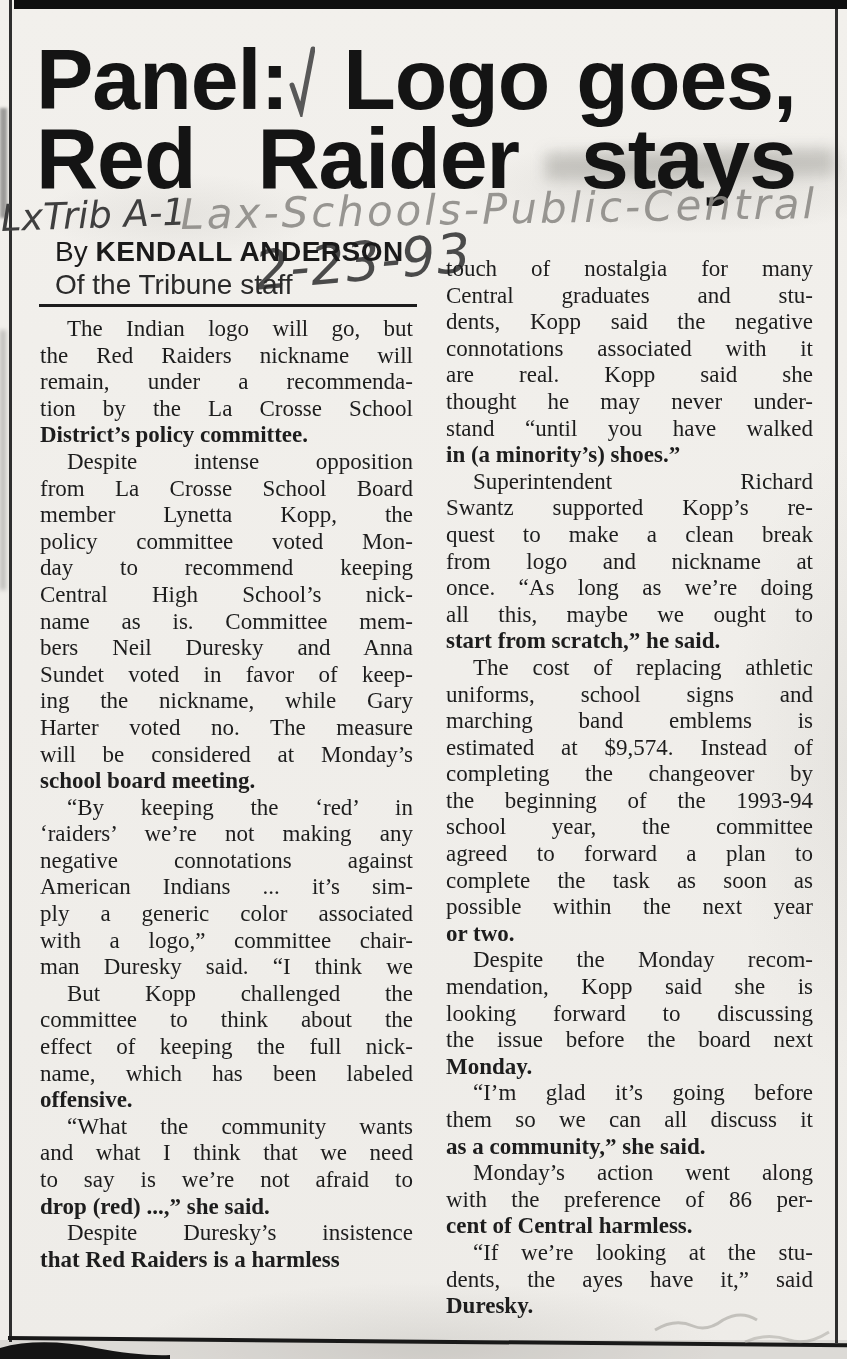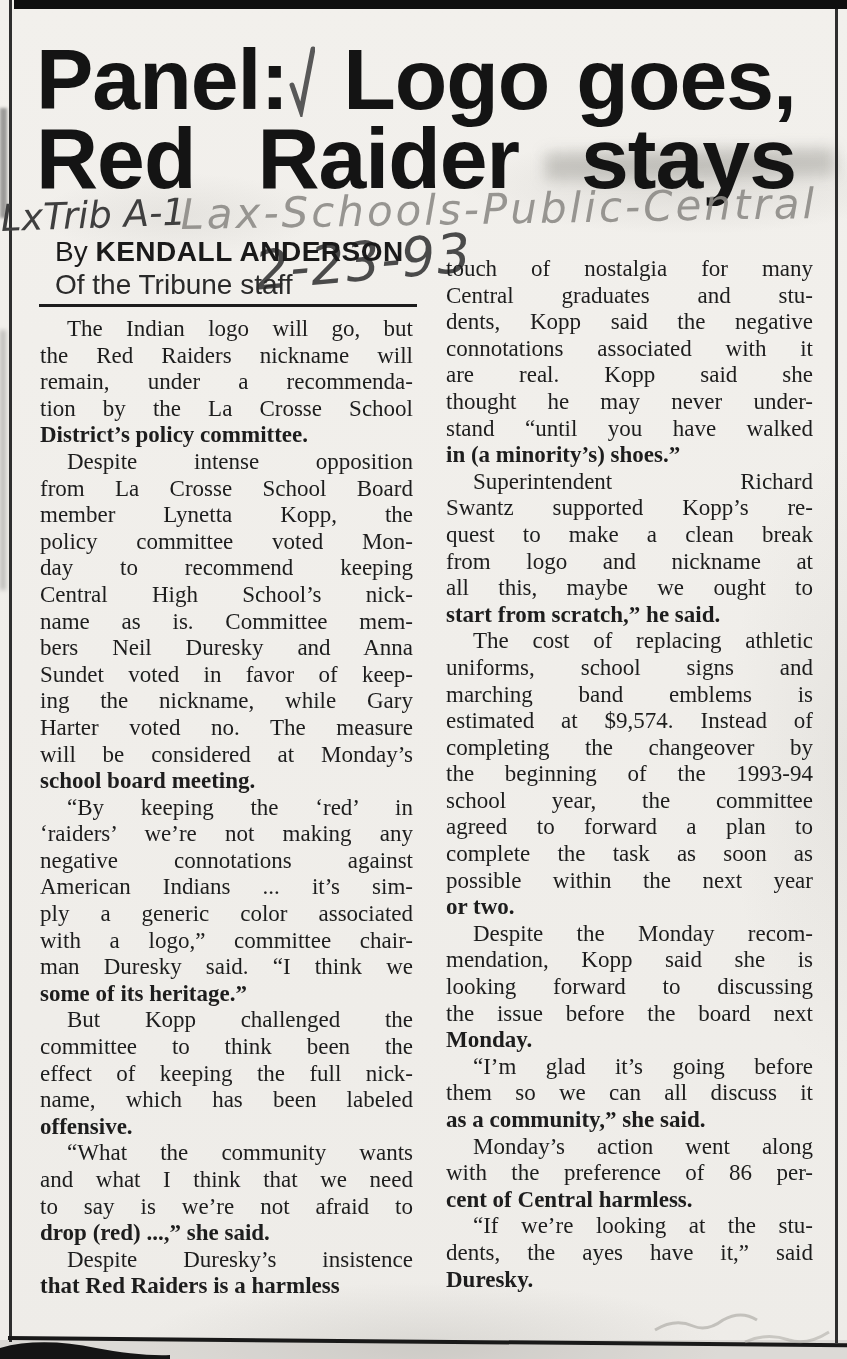--- a/index.html
+++ b/index.html
@@ -116,23 +116,22 @@
       <div class="line">Harter voted no. The measure</div>
       <div class="line">will be considered at Monday’s</div>
       <div class="line last">school board meeting.</div>
       <div class="line indent">“By keeping the ‘red’ in</div>
       <div class="line">‘raiders’ we’re not making any</div>
       <div class="line">negative connotations against</div>
       <div class="line">American Indians ... it’s sim-</div>
       <div class="line">ply a generic color associated</div>
       <div class="line">with a logo,” committee chair-</div>
       <div class="line">man Duresky said. “I think we</div>
-      <div class="line last">some of its heritage.”</div>
       <div class="line indent">But Kopp challenged the</div>
-      <div class="line">committee to think been the</div>
+      <div class="line">committee to think about the</div>
       <div class="line">effect of keeping the full nick-</div>
       <div class="line">name, which has been labeled</div>
       <div class="line last">offensive.</div>
       <div class="line indent">“What the community wants</div>
       <div class="line">and what I think that we need</div>
       <div class="line">to say is we’re not afraid to</div>
       <div class="line last">drop (red) ...,” she said.</div>
       <div class="line indent">Despite Duresky’s insistence</div>
       <div class="line last">that Red Raiders is a harmless</div>
     </div>
@@ -142,20 +141,21 @@
       <div class="line">dents, Kopp said the negative</div>
       <div class="line">connotations associated with it</div>
       <div class="line">are real. Kopp said she</div>
       <div class="line">thought he may never under-</div>
       <div class="line">stand “until you have walked</div>
       <div class="line last">in (a minority’s) shoes.”</div>
       <div class="line indent">Superintendent Richard</div>
       <div class="line">Swantz supported Kopp’s re-</div>
       <div class="line">quest to make a clean break</div>
       <div class="line">from logo and nickname at</div>
+      <div class="line">once. “As long as we’re doing</div>
       <div class="line">all this, maybe we ought to</div>
       <div class="line last">start from scratch,” he said.</div>
       <div class="line indent">The cost of replacing athletic</div>
       <div class="line">uniforms, school signs and</div>
       <div class="line">marching band emblems is</div>
       <div class="line">estimated at $9,574. Instead of</div>
       <div class="line">completing the changeover by</div>
       <div class="line">the beginning of the 1993-94</div>
       <div class="line">school year, the committee</div>
       <div class="line">agreed to forward a plan to</div>

